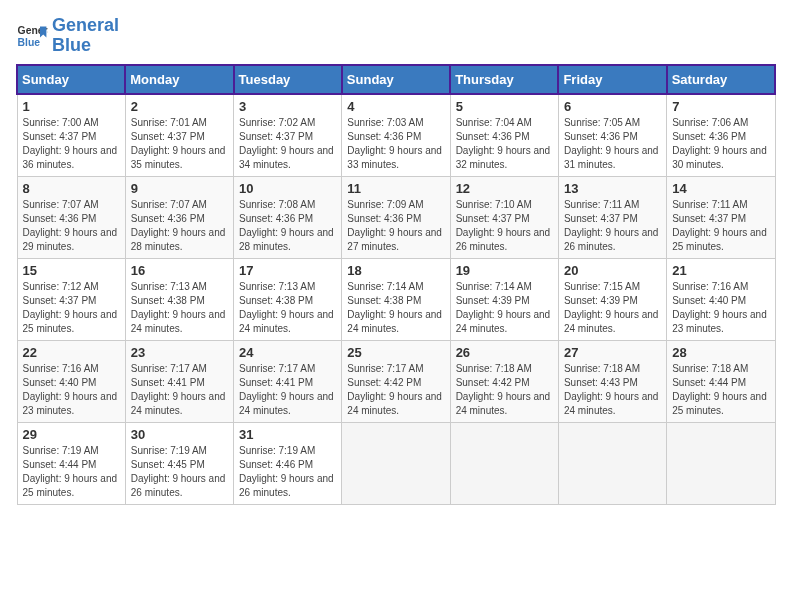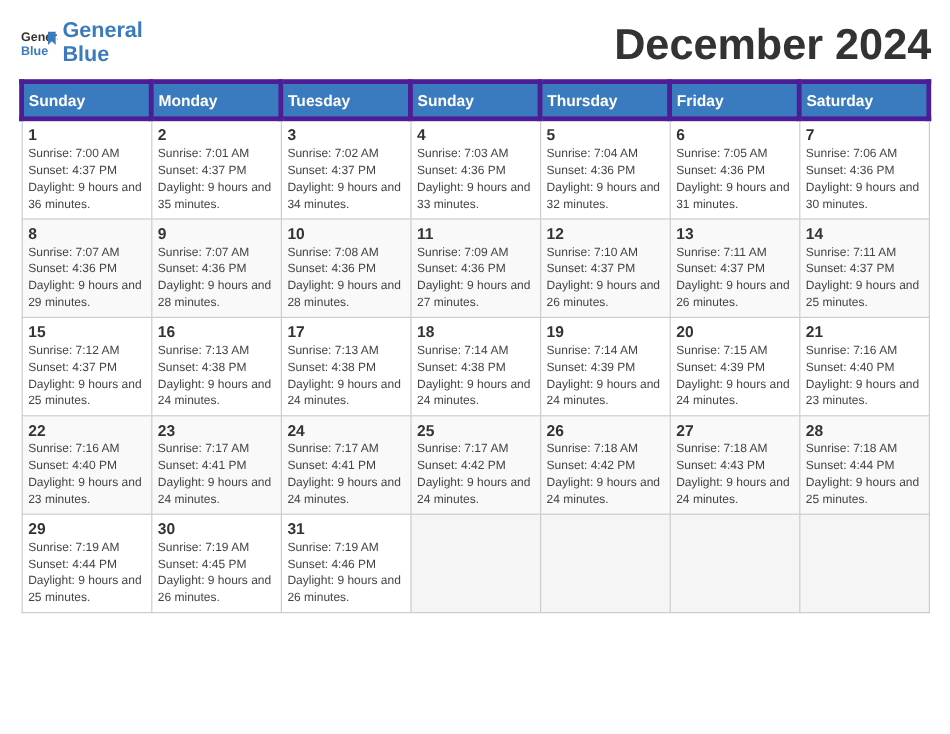--- a/index.html
+++ b/index.html
@@ -51,21 +51,21 @@
       border-collapse: collapse;
       table-layout: fixed;
     }
     th {
       background-color: #3a7abf;
       color: #fff;
       font-size: 13px;
       font-weight: bold;
       padding: 6px 4px;
       text-align: left;
-      border: 4px solid #4c1d95;
+      border: 2px solid #4c1d95;
     }
     td {
       border: 1px solid #ccc;
       vertical-align: top;
       padding: 4px 5px;
       font-size: 10.5px;
       color: #333;
       height: 80px;
     }
     td.empty {
@@ -99,21 +99,20 @@
       <text x="2" y="18" font-size="13" font-weight="bold" fill="#333" font-family="Arial">General</text>
       <text x="2" y="32" font-size="13" font-weight="bold" fill="#3a7abf" font-family="Arial">Blue</text>
       <polygon points="30,8 38,8 38,22 34,18 30,22" fill="#3a7abf"></polygon>
     </svg>
     <div>
       <div class="logo-text"><span>General</span></div>
       <div class="logo-text"><span style="color:#3a7abf">Blue</span></div>
     </div>
   </div>
   <div class="title-block">
-    <div class="month-title">December 2024</div>
   </div>
 </div>
 
 <table>
   <thead>
     <tr>
     <th>Sunday</th>
         <th>Monday</th>
         <th>Tuesday</th>
         <th>Sunday</th>

